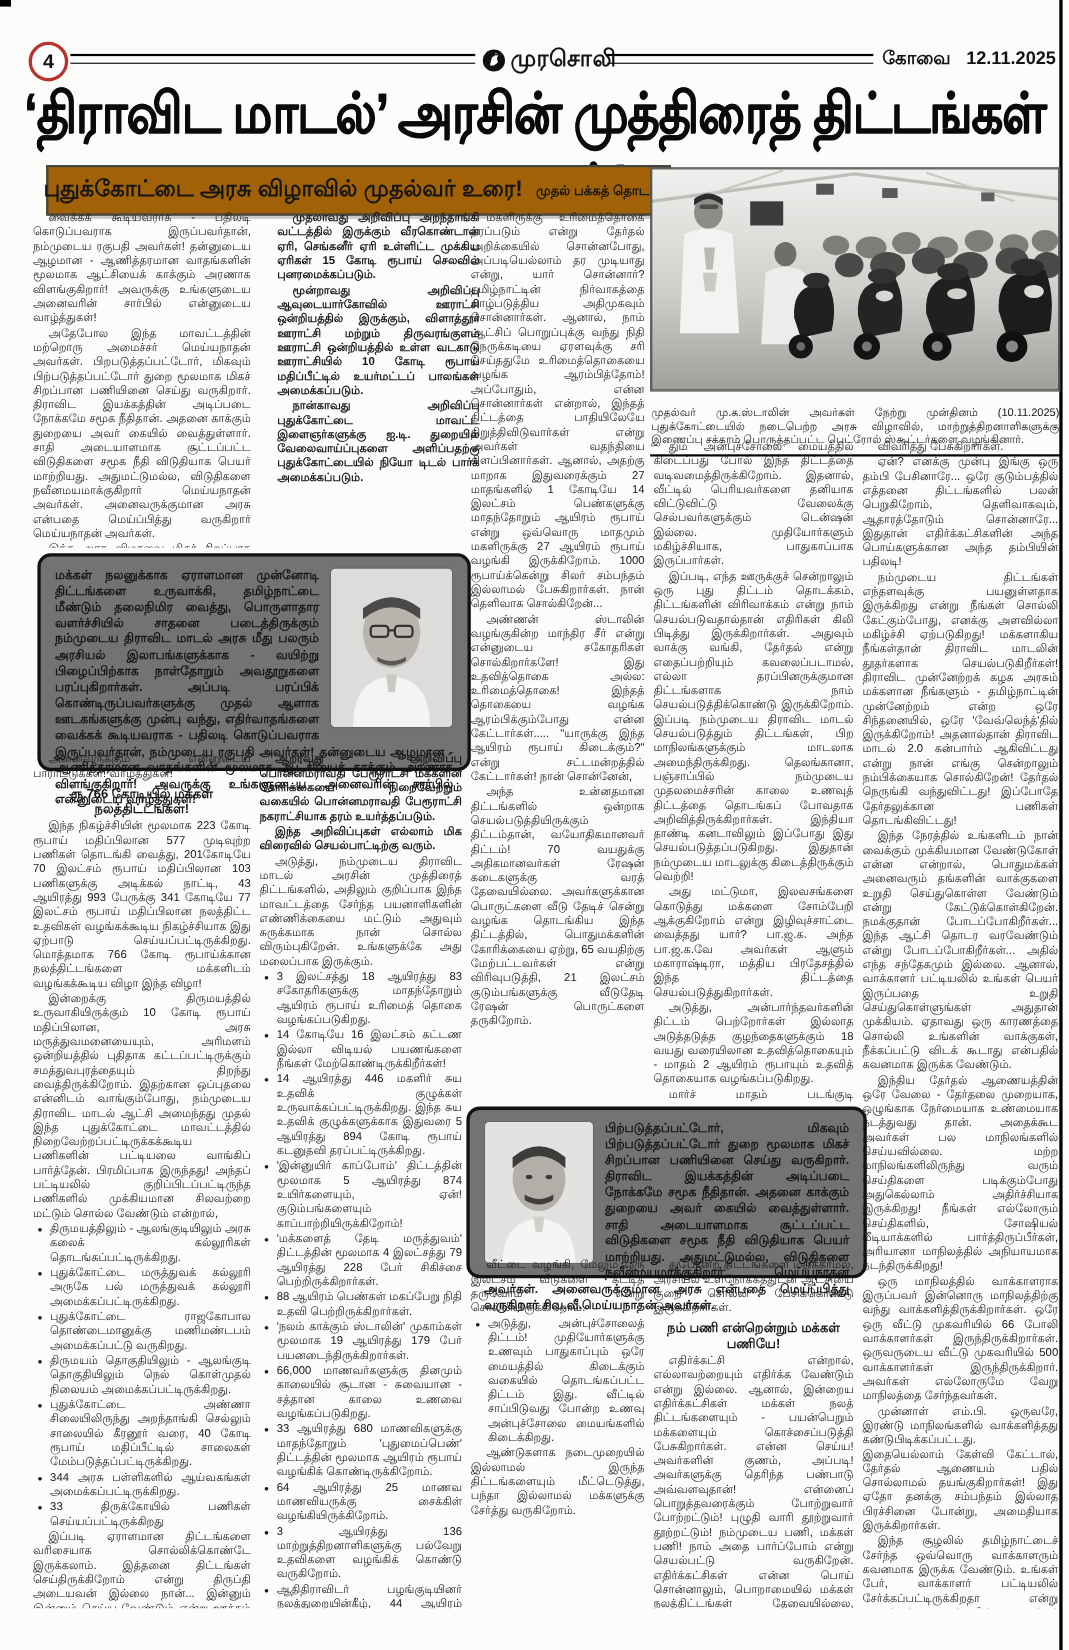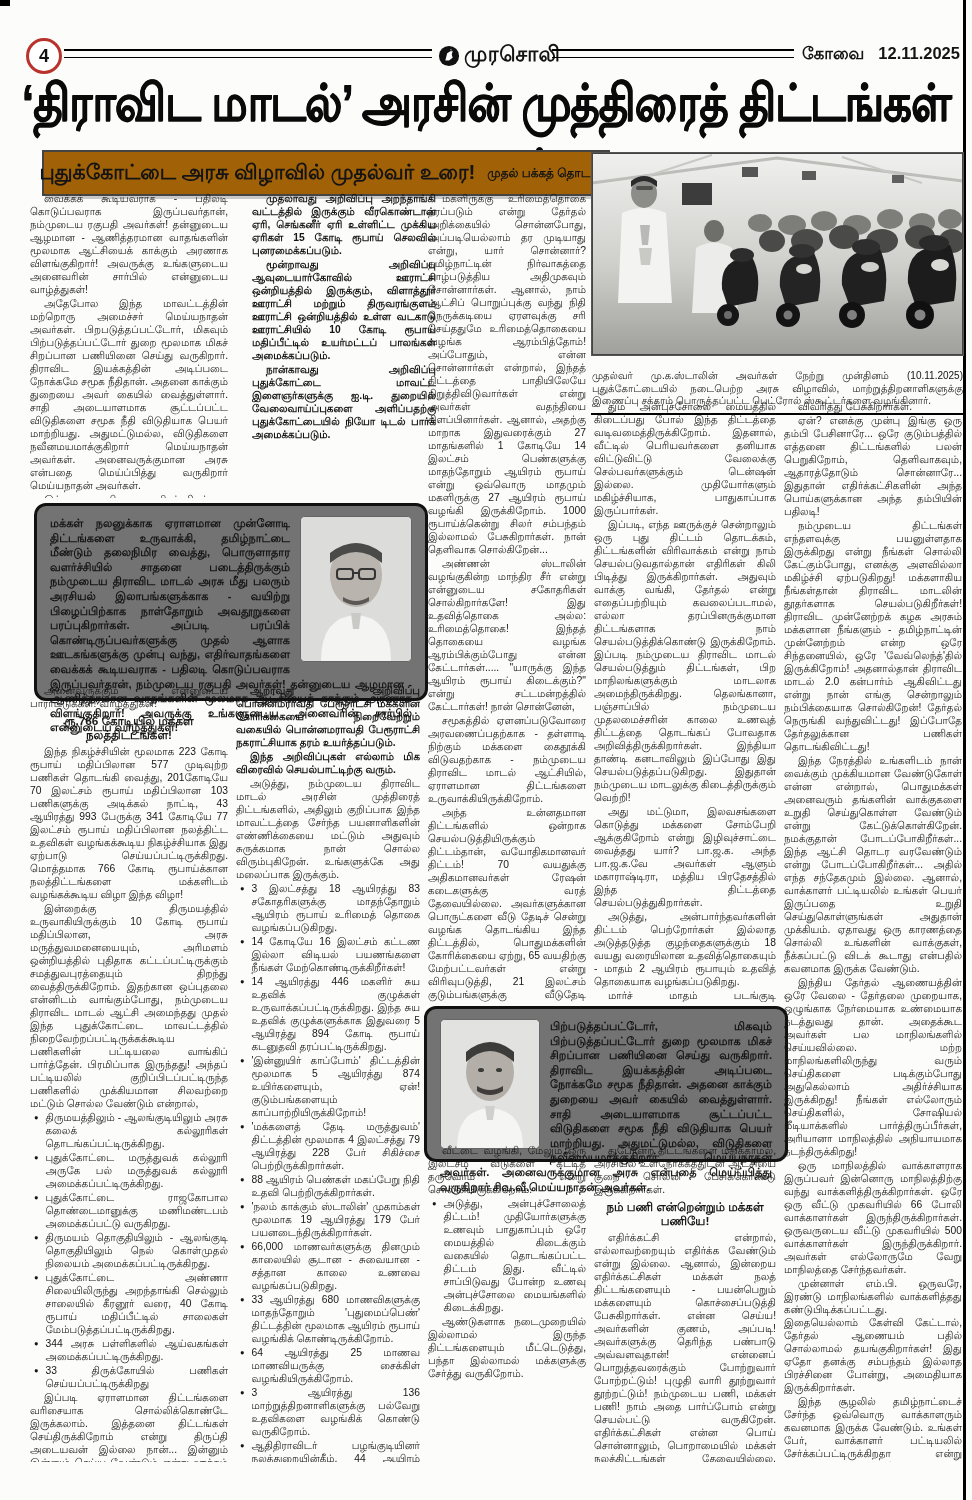--- a/index.html
+++ b/index.html
@@ -292,21 +292,20 @@
         <span class="btxt">3 ஆயிரத்து 136 மாற்றுத்திறனாளிகளுக்கு பல்வேறு உதவிகளை வழங்கிக் கொண்டு வருகிறோம்.</span>
       </div>
       <div class="para t-b">
         <span class="dot">●</span>
         <span class="btxt">ஆதிதிராவிடர் பழங்குடியினர் நலத்துறையின்கீழ், 44 ஆயிரம் மாணவ மாணவியருக்கு பல்வேறு உதவித் தொகைகள் வழங்கிக் கொண்டிருக்கிறோம்.</span>
       </div>
     </div>
   <div class="colseg" style="left:428px;top:192px;width:158px;height:810px;">
       <div class="para t-p">மகளிருக்கு உரிமைத்தொகை தரப்படும் என்று தேர்தல் அறிக்கையில் சொன்னபோது, அப்படியெல்லாம் தர முடியாது என்று, யார் சொன்னார்? தமிழ்நாட்டின் நிர்வாகத்தை பாழ்படுத்திய அதிமுகவும் சொன்னார்கள். ஆனால், நாம் ஆட்சிப் பொறுப்புக்கு வந்து நிதி நெருக்கடியை ஏரளவுக்கு சரி செய்ததுமே உரிமைத்தொகையை வழங்க ஆரம்பித்தோம்! அப்போதும், என்ன சொன்னார்கள் என்றால், இந்தத் திட்டத்தை பாதியிலேயே நிறுத்திவிடுவார்கள் என்று அவர்கள் வதந்தியை கிளப்பினார்கள். ஆனால், அதற்கு மாறாக இதுவரைக்கும் 27 மாதங்களில் 1 கோடியே 14 இலட்சம் பெண்களுக்கு மாதந்தோறும் ஆயிரம் ரூபாய் என்று ஒவ்வொரு மாதமும் மகளிருக்கு 27 ஆயிரம் ரூபாய் வழங்கி இருக்கிறோம். 1000 ரூபாய்க்கென்று சிலர் சம்பந்தம் இல்லாமல் பேசுகிறார்கள். நான் தெளிவாக சொல்கிறேன்...</div>
       <div class="para t-p">அண்ணன் ஸ்டாலின் வழங்குகின்ற மாந்திர சீர் என்று என்னுடைய சகோதரிகள் சொல்கிறார்களே! இது உதவித்தொகை அல்ல: உரிமைத்தொகை! இந்தத் தொகையை வழங்க ஆரம்பிக்கும்போது என்ன கேட்டார்கள்..... "யாருக்கு இந்த ஆயிரம் ரூபாய் கிடைக்கும்?" என்று சட்டமன்றத்தில் கேட்டார்கள்! நான் சொன்னேன்,</div>
-      <div class="para t-p">சமூகத்தில் ஏளனப்படுவோரை அரவணைப்பதற்காக - தள்ளாடி நிற்கும் மக்களை கைதூக்கி விடுவதற்காக - நம்முடைய திராவிட மாடல் ஆட்சியில், ஏராளமான திட்டங்களை உருவாக்கியிருக்கிறோம்.</div>
       <div class="para t-p">அந்த உன்னதமான திட்டங்களில் ஒன்றாக செயல்படுத்தியிருக்கும் திட்டம்தான், வயோதிகமானவர் திட்டம்! 70 வயதுக்கு அதிகமானவர்கள் ரேஷன் கடைகளுக்கு வரத் தேவையில்லை. அவர்களுக்கான பொருட்களை வீடு தேடிச் சென்று வழங்க தொடங்கிய இந்த திட்டத்தில், பொதுமக்களின் கோரிக்கையை ஏற்று, 65 வயதிற்கு மேற்பட்டவர்கள் என்று விரிவுபடுத்தி, 21 இலட்சம் குடும்பங்களுக்கு வீடுதேடி ரேஷன் பொருட்களை தருகிறோம்.</div>
     </div>
   <div class="colseg" style="left:428px;top:1144px;width:158px;height:318px;">
       <div class="para t-p">வீட்டை வழங்கி, மேலும் ஒரு இலட்சம் வீடுகளை கட்டித் தருவோம் என்று சொல்லியிருக்கிறோம்.</div>
       <div class="para t-b">
         <span class="dot">●</span>
         <span class="btxt">அடுத்து, அன்புச்சோலைத் திட்டம்! முதியோர்களுக்கு உணவும் பாதுகாப்பும் ஒரே மையத்தில் கிடைக்கும் வகையில் தொடங்கப்பட்ட திட்டம் இது. வீட்டில் சாப்பிடுவது போன்ற உணவு அன்புச்சோலை மையங்களில் கிடைக்கிறது.</span>
       </div>
       <div class="para t-p">ஆண்டுகளாக நடைமுறையில் இல்லாமல் இருந்த திட்டங்களையும் மீட்டெடுத்து, பந்தா இல்லாமல் மக்களுக்கு சேர்த்து வருகிறோம்.</div>
     </div>

